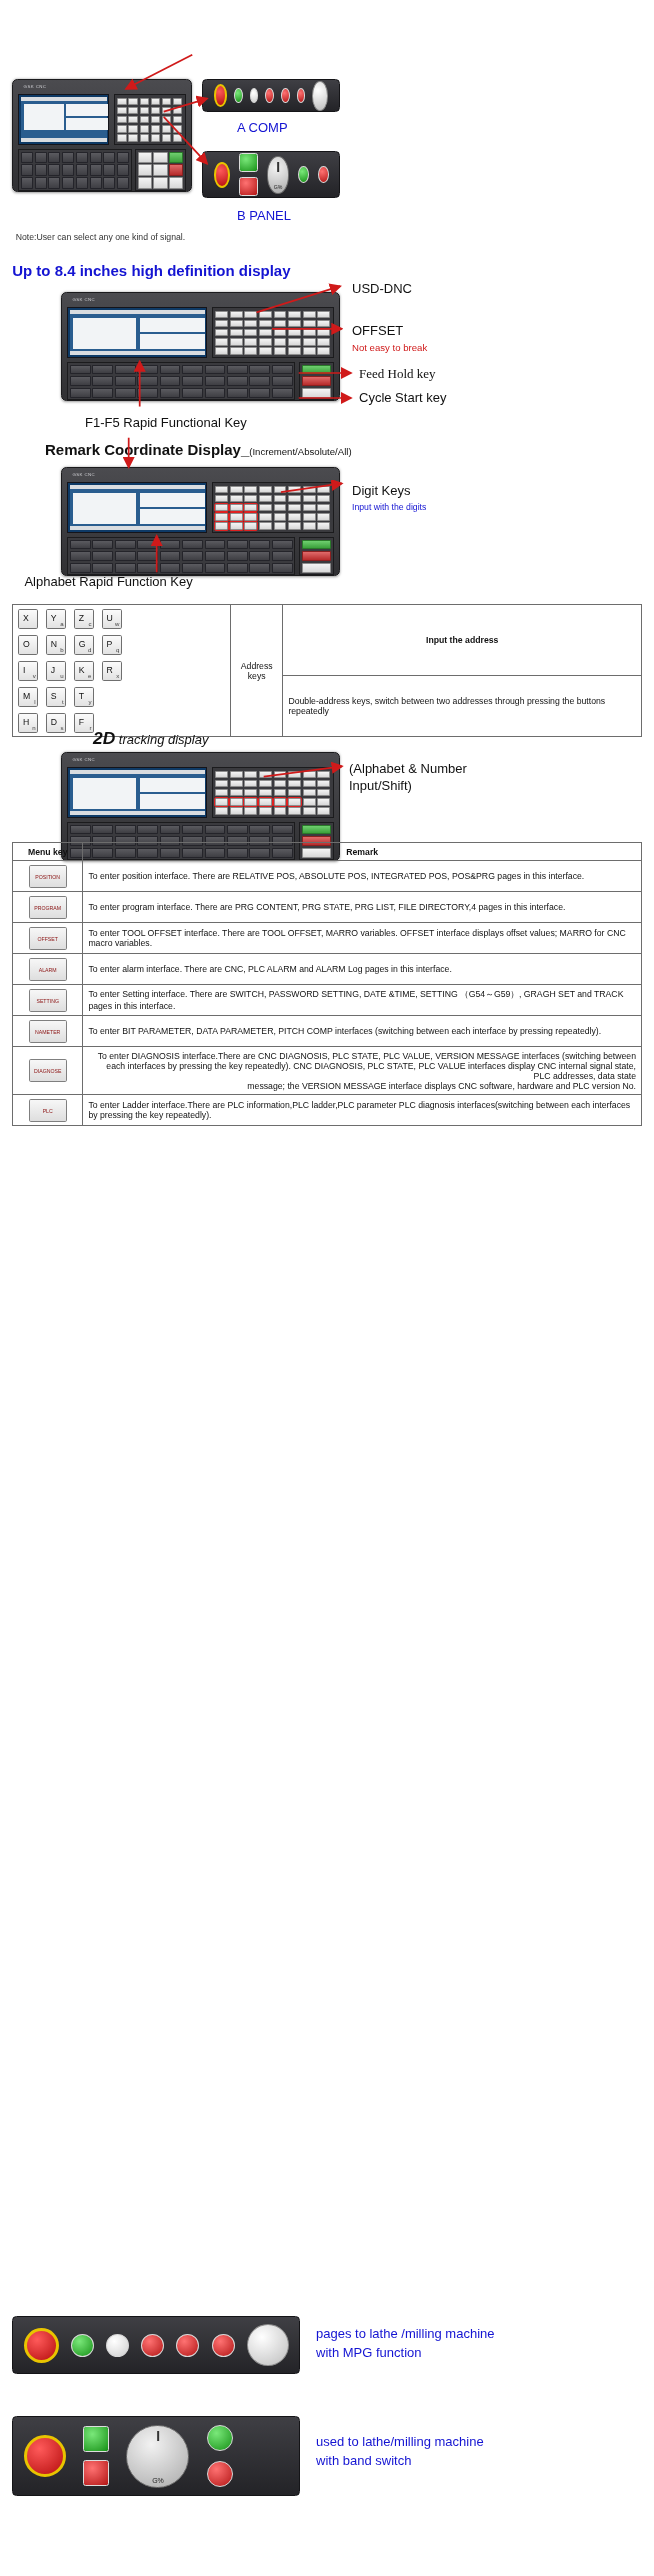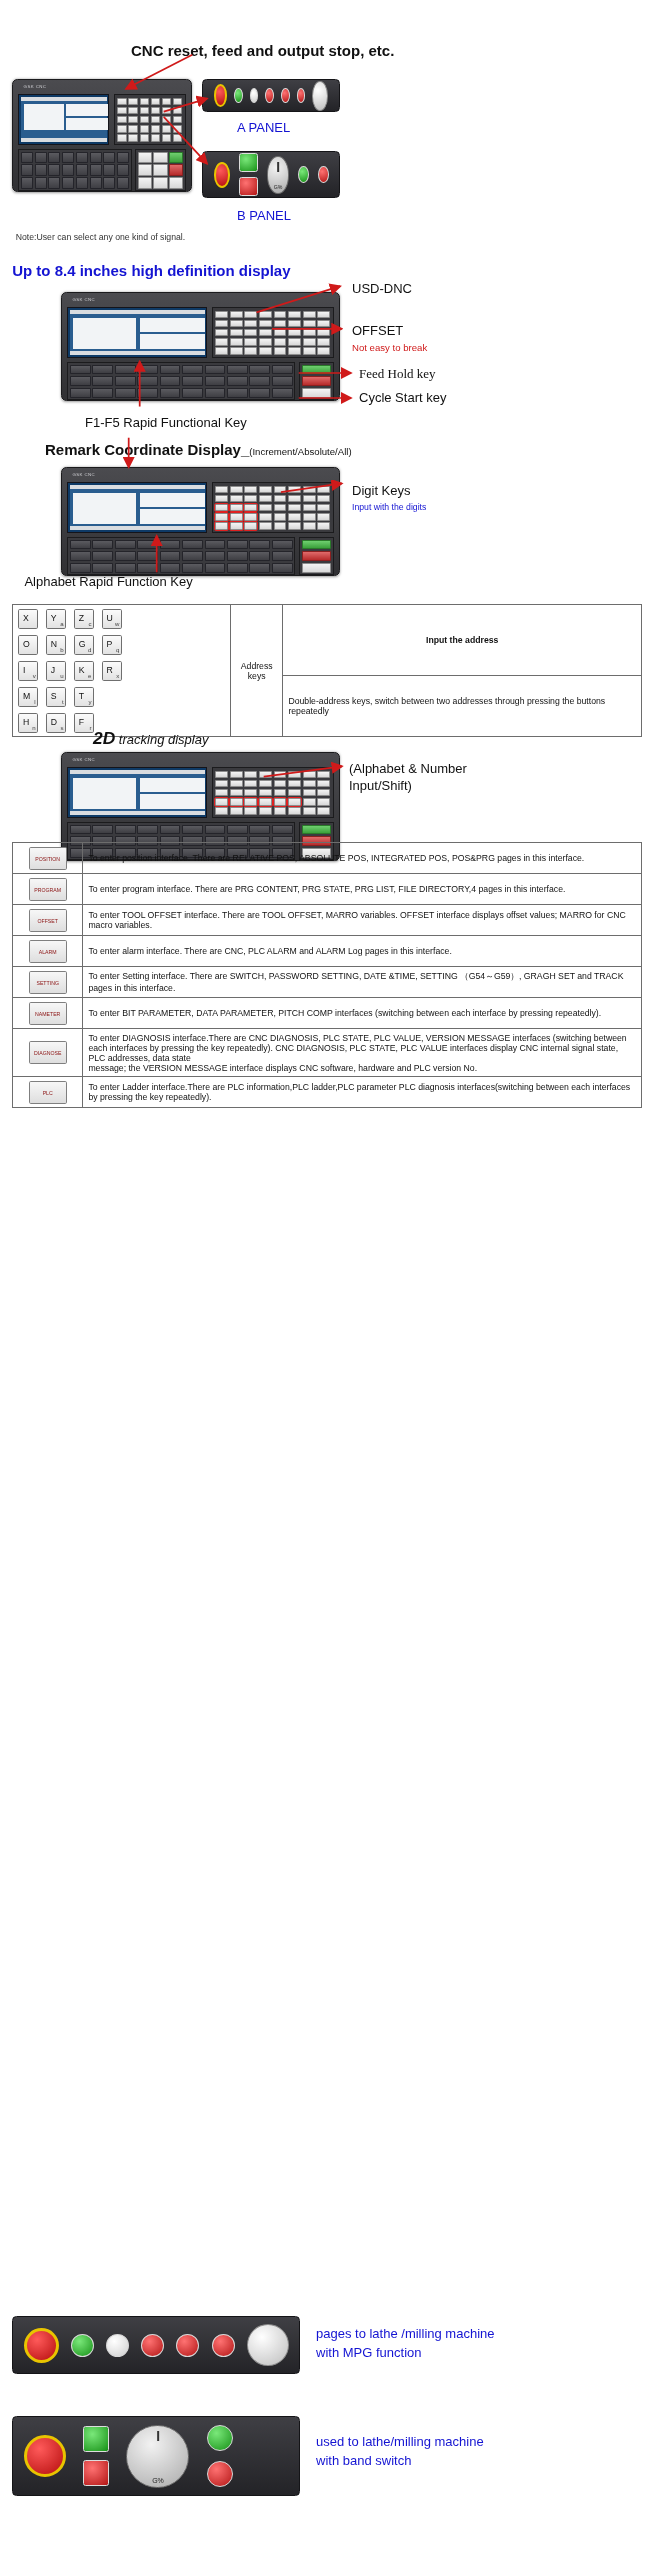--- a/index.html
+++ b/index.html
@@ -99,21 +99,20 @@
     font-size:8.7px; color:#111;
   }
   .akey .main { position:absolute; left:3.5px; top:3.5px; }
   .akey .sub { position:absolute; right:1.7px; bottom:0.9px; font-size:6.1px; color:#444; }
 </style>
 </head>
 <body>
 
 <div class="page">
 
-  <div class="ann black title-lg" style="left:131px; top:42px; width:366px;">CNC reset, feed and output  stop, etc.</div>
 
   <div class="device" style="position:absolute; left:12.2px; top:79px; width:180px; height:113px;">
     <div class="dev-top">GSK CNC</div>
     <div class="dev-body" style="height:54px;">
       <div class="screen" style="width:91px;height:51px;">
         <div class="scr-inner">
           <div class="scr-bar" style="top:0;"></div>
           <div class="scr-box" style="left:2.6px;top:7px;width:40px;height:26px;"></div>
           <div class="scr-box" style="left:45px;top:7px;width:42px;height:12.2px;"></div>
           <div class="scr-box" style="left:45px;top:21px;width:42px;height:12.2px;"></div>
@@ -218,21 +217,21 @@
 
   <div class="mini-panel" style="position:absolute; left:202px; top:79px; width:138px; height:33px;">
     <div class="estop"></div>
     <div class="rbtn g"></div>
     <div class="rbtn w"></div>
     <div class="rbtn r"></div>
     <div class="rbtn r"></div>
     <div class="rbtn r"></div>
     <div class="knob-big"></div>
   </div>
-  <div class="ann blue title-md" style="left:237px; top:120px;">A PANEL</div>
+  <div class="ann blue title-md" style="left:237px; top:120px;">A COMP</div>
 
   <div class="mini-panel" style="position:absolute; left:202px; top:151px; width:138px; height:47px; gap:8.7px;">
     <div class="estop" style="width:26px;height:26px;"></div>
     <div style="display:flex;flex-direction:column;gap:4.4px;">
       <div class="sq-btn g"></div>
       <div class="sq-btn r"></div>
     </div>
     <div class="dial">
       <div class="dial-lbl">G%</div>
     </div>
@@ -763,20 +762,24 @@
 
   <svg class="arrow" style="left:262px; top:761px; width:87px; height:21px;" viewBox="0 0 100 24" width="87" height="21">
     <line x1="2" y1="18" x2="92" y2="6" stroke="#d01a1a" stroke-width="2" marker-end="url(#ah)"></line>
   </svg>
   <div class="ann black title-md" style="left:349px; top:761px;text-align:right;">(Alphabet &amp; Number</div>
   <div class="ann black title-md" style="left:349px; top:778px;">Input/Shift)</div>
 
   <div style="position:absolute; left:12.2px; top:842px; width:630px;">
     <table class="tbl">
       <tbody>
+          <tr>
+        <th class="menu-key-cell">Menu key</th>
+        <th>Remark</th>
+      </tr>
       <tr>
         <td class="menu-key-cell"><span class="mkbtn">POSITION</span></td>
         <td>To enter position interface. There are RELATIVE POS, ABSOLUTE POS, INTEGRATED POS, POS&amp;PRG pages in this interface.</td>
       </tr>
       <tr>
         <td class="menu-key-cell"><span class="mkbtn">PROGRAM</span></td>
         <td>To enter program interface. There are PRG CONTENT, PRG STATE, PRG LIST, FILE DIRECTORY,4 pages in this interface.</td>
       </tr>
       <tr>
         <td class="menu-key-cell"><span class="mkbtn">OFFSET</span></td>
@@ -789,21 +792,21 @@
       <tr>
         <td class="menu-key-cell"><span class="mkbtn">SETTING</span></td>
         <td>To enter Setting interface. There are SWITCH, PASSWORD SETTING, DATE &amp;TIME, SETTING （G54～G59）, GRAGH SET and TRACK pages in this interface.</td>
       </tr>
       <tr>
         <td class="menu-key-cell"><span class="mkbtn">NAMETER</span></td>
         <td>To enter BIT PARAMETER, DATA PARAMETER, PITCH COMP interfaces (switching between each interface by pressing repeatedly).</td>
       </tr>
       <tr>
         <td class="menu-key-cell"><span class="mkbtn">DIAGNOSE</span></td>
-        <td style="white-space:pre-line;">To enter DIAGNOSIS interface.There are CNC DIAGNOSIS, PLC STATE, PLC VALUE, VERSION MESSAGE interfaces (switching between each interfaces by pressing the key repeatedly). CNC DIAGNOSIS, PLC STATE, PLC VALUE interfaces  display  CNC  internal  signal  state,  PLC  addresses,  data  state
+        <td style="white-space:pre-line;text-align:right;">To enter DIAGNOSIS interface.There are CNC DIAGNOSIS, PLC STATE, PLC VALUE, VERSION MESSAGE interfaces (switching between each interfaces by pressing the key repeatedly). CNC DIAGNOSIS, PLC STATE, PLC VALUE interfaces  display  CNC  internal  signal  state,  PLC  addresses,  data  state
 message; the VERSION MESSAGE interface displays CNC software, hardware and PLC version No.</td>
       </tr>
       <tr>
         <td class="menu-key-cell"><span class="mkbtn">PLC</span></td>
         <td>To enter Ladder interface.There are PLC information,PLC ladder,PLC parameter PLC diagnosis interfaces(switching between each interfaces by pressing the key repeatedly).</td>
       </tr>
     </tbody>
       </table>
   </div>
 

